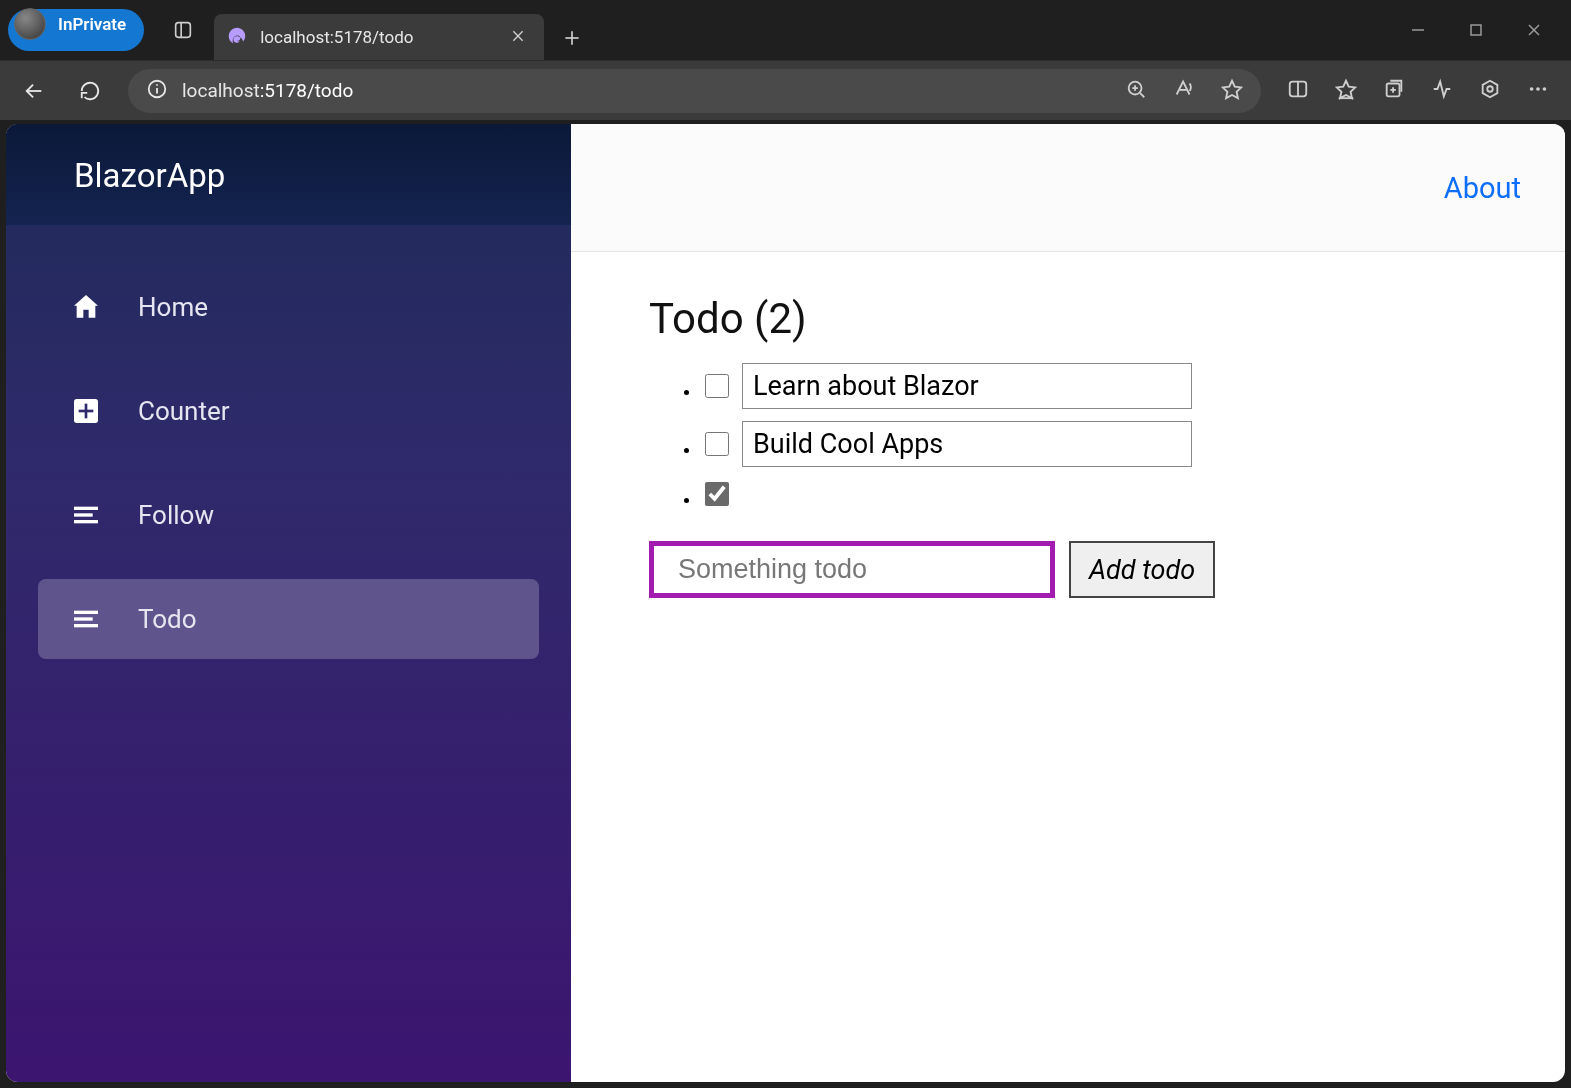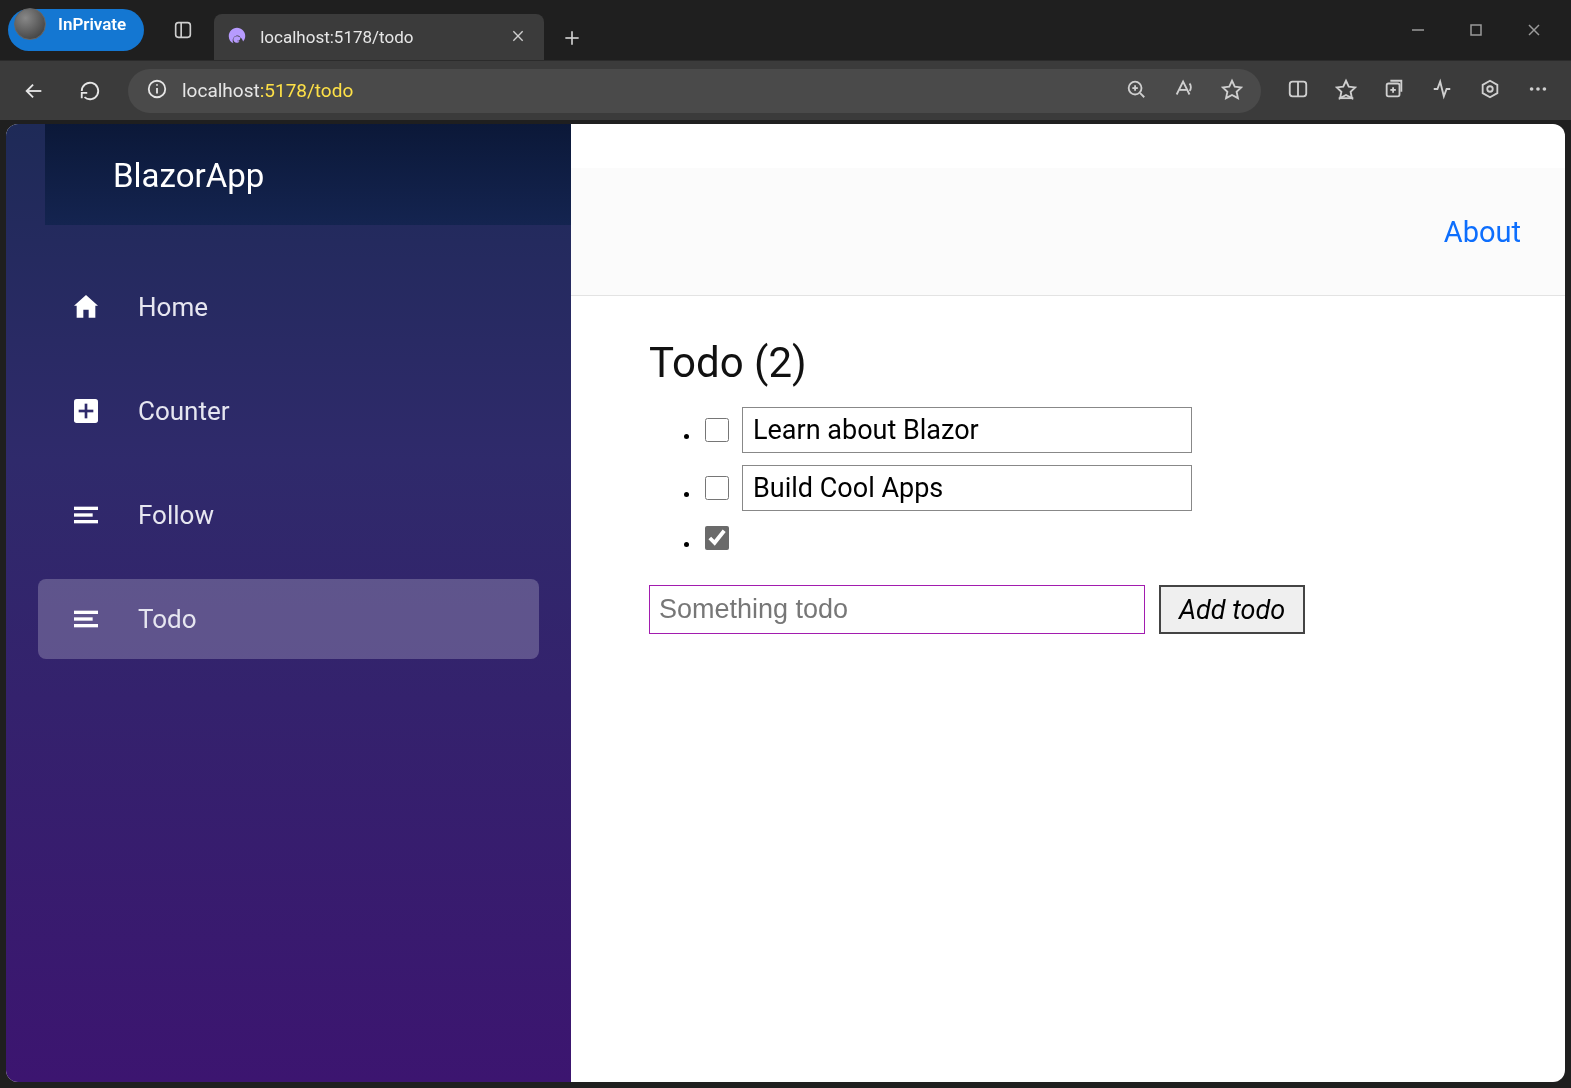--- a/index.html
+++ b/index.html
@@ -23,51 +23,51 @@
   .wincontrols { margin-left:auto; display:flex; align-items:center; gap:0; height:100%; }
   .wincontrols .wc { width:58px; height:100%; display:flex; align-items:center; justify-content:center; color:#9b9b9b; }
   .wincontrols svg { width:14px; height:14px; }
 
   .toolbar { display:flex; align-items:center; gap:8px; height:60px; background:#3b3b3b; border-top:1px solid #2b2b2b; padding: 0 10px; }
   .nav-btn { width:48px; height:48px; display:flex; align-items:center; justify-content:center; color:#e6e6e6; border-radius:8px; }
   .nav-btn svg { width:22px; height:22px; }
   .addrbar { flex:1; display:flex; align-items:center; gap:14px; background:#4a4a4a; border-radius:24px; height:44px; padding: 0 18px; color:#e6e6e6; margin: 0 6px; }
   .addrbar .info-icon { color:#e6e6e6; }
   .addrbar .urltext { font-size:19px; color:#e6e6e6; }
-  .addrbar .urltext .dim { color:#fde047; }
+  .addrbar .urltext .dim { color:#ffffff; }
   .addrbar-actions { margin-left:auto; display:flex; align-items:center; gap:26px; color:#cfcfcf; }
   .addrbar-actions svg, .tool-icons svg { width:22px; height:22px; }
   .tool-icons { display:flex; align-items:center; gap:26px; color:#cfcfcf; padding: 0 12px; }
 
   
   .viewport { position:relative; margin: 4px 6px 6px 6px; height: calc(1088px - 60px - 60px - 10px); background:#fff; border-radius: 12px; overflow:hidden; display:flex; }
 
   .sidebar { width: 565px; min-width:565px; height:100%; background: linear-gradient(180deg, #1e2a57 0%, #2f2a6b 35%, #3c1570 100%); color:#fff; display:flex; flex-direction:column; }
-  .sidebar-header { padding: 32px 48px 30px 68px; background: linear-gradient(180deg, #0b1838, #142450); margin-left: 39px; }
+  .sidebar-header { padding: 32px 48px 30px 68px; background: linear-gradient(180deg, #0b1838, #142450); }
   .brand-title { font-size:33px; font-weight:400; color:#fff; }
   .nav { padding: 42px 32px 0 32px; display:flex; flex-direction:column; gap:24px; }
   .nav-item { display:flex; align-items:center; gap:34px; color:#e6e6f0; font-size:26px; padding: 22px 30px; border-radius:8px; cursor:pointer; }
   .nav-item.active { background: rgba(255,255,255,0.22); text-align: center; }
   .nav-icon { width:36px; height:36px; display:flex; align-items:center; justify-content:center; color:#fff; }
   .nav-icon svg { width:32px; height:32px; }
 
   .main { flex:1; display:flex; flex-direction:column; }
-  .topbar { height:128px; background:#fbfbfb; border-bottom:1px solid #e3e3e3; display:flex; align-items:center; justify-content:flex-end; padding: 0 44px; margin-top: 44px; }
+  .topbar { height:128px; background:#fbfbfb; border-bottom:1px solid #e3e3e3; display:flex; align-items:center; justify-content:flex-end; padding: 0 44px; }
   .about-link { color:#0d6efd; font-size:29px; text-decoration:none; cursor:pointer; }
   .content { padding: 42px 78px; }
   .heading { font-size:42px; font-weight:400; margin:0 0 14px 0; color:#111; }
 
   ul.todo-list { list-style: disc; margin: 0 0 26px 0; padding-left:52px; }
   ul.todo-list li { padding: 6px 0; }
   .todo-row { display:flex; align-items:center; gap:10px; }
   .todo-check { width:24px; height:24px; accent-color:#6a6a6a; cursor:pointer; }
   .todo-text { font-size:27px; padding: 6px 10px; width:450px; border:1px solid #888; background:#fff; font-family:inherit; }
 
   .add-row { display:flex; align-items:stretch; gap:14px; }
-  .add-input { width:496px; font-size:27px; padding:8px 9px; border:1px solid #a21caf; color:#111; }
+  .add-input { width:406px; font-size:27px; padding:8px 24px; border:5px solid #a21caf; color:#111; }
   .add-input::placeholder { color:#777; }
   .add-btn { font-size:27px; padding:6px 18px; background:#efefef; border:2px solid #444; cursor:pointer; font-family:inherit;font-style:italic; }
 </style>
 </head>
 <body>
 
 <div class="chrome">
 
   <div class="titlebar">
     <div class="inprivate-pill">

